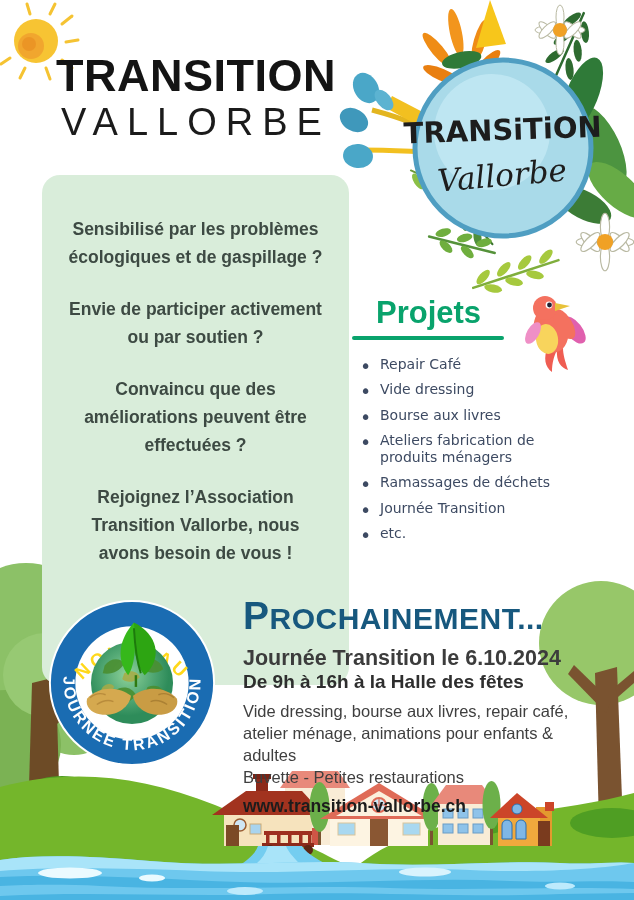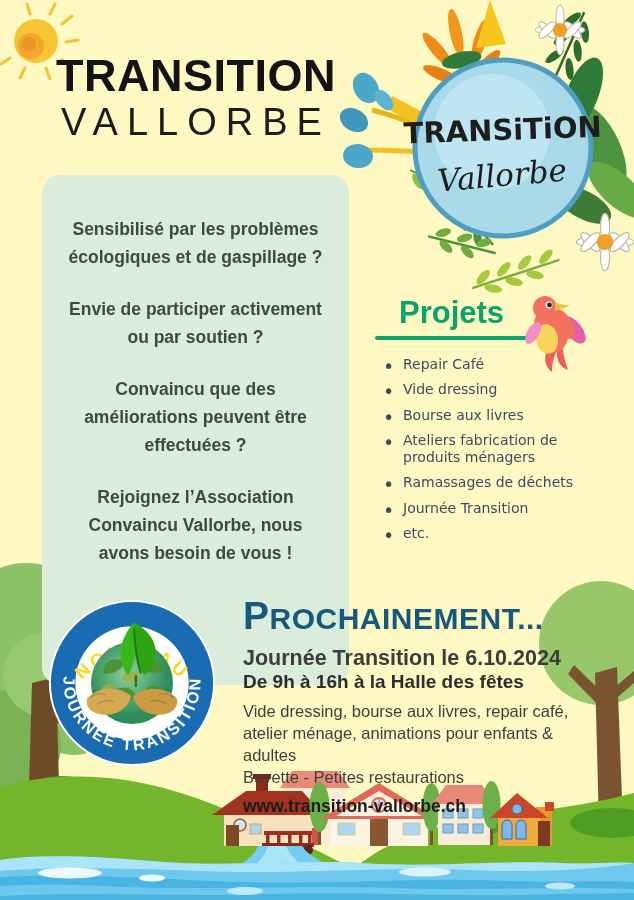--- a/index.html
+++ b/index.html
@@ -1,18 +1,18 @@
 <!DOCTYPE html>
 <html><head>
 <meta charset="utf-8">
 <style>
   html,body{margin:0;padding:0;background:#888;}
   .poster{
     position:relative;width:634px;height:900px;margin:0 auto;
-    background:#fef9c3;overflow:hidden;
+    background:#ffffff;overflow:hidden;
     font-family:"Liberation Sans",sans-serif;
   }
   .abs{position:absolute;}
 
   
   .title-block{left:50px;top:52px;width:292px;text-align:center;z-index:3;}
   .title-line1{
     font-size:45px;font-weight:800;color:#141414;letter-spacing:0.5px;
     line-height:1.05;text-align:left;padding-left:6px;
   }
@@ -26,21 +26,21 @@
     left:42px;top:175px;width:307px;height:510px;box-sizing:border-box;
     background:#d9edda;border-radius:18px;padding:40px 22px 0 22px;
     text-align:center;z-index:2;
   }
   .intro-card p{
     margin:0 0 24px 0;font-size:17.5px;font-weight:700;color:#3d4a43;
     line-height:1.6;
   }
 
   
-  .projects{left:375px;top:294px;width:250px;z-index:3;}
+  .projects{left:352px;top:294px;width:250px;z-index:3;}
   .projects h2{
     margin:0 0 0 24px;font-size:31px;font-weight:800;color:#09a36c;
     line-height:1.25;
   }
   .projects .rule{width:152px;height:4px;background:#09a36c;margin-top:3px;border-radius:2px;}
   .projects ul{list-style:none;margin:16px 0 0 0;padding:0 0 0 6px;width:222px;}
   .projects li{
     position:relative;padding-left:22px;margin-bottom:9px;
     font-size:14px;line-height:1.18;color:#3d4a62;
     font-family:"DejaVu Sans",sans-serif;
@@ -200,21 +200,21 @@
         <ellipse cx="9" cy="-9" rx="4" ry="11" transform="rotate(45)"></ellipse>
       </g>
       <circle cx="0" cy="0" r="7" fill="#f0a125"></circle>
     </g>
   </svg>
 
   <div class="abs intro-card">
     <p>Sensibilisé par les problèmes écologiques et de gaspillage ?</p>
     <p>Envie de participer activement ou par soutien ?</p>
     <p>Convaincu que des améliorations peuvent être effectuées ?</p>
-    <p>Rejoignez l’Association Convaincu Vallorbe, nous avons besoin de vous !</p>
+    <p>Rejoignez l’Association Transition Vallorbe, nous avons besoin de vous !</p>
   </div>
 
   <div class="abs projects">
     <h2>Projets</h2>
     <div class="rule"></div>
     <ul>
       <li>Repair Café</li>
       <li>Vide dressing</li>
       <li>Bourse aux livres</li>
       <li>Ateliers fabrication de produits ménagers</li>

